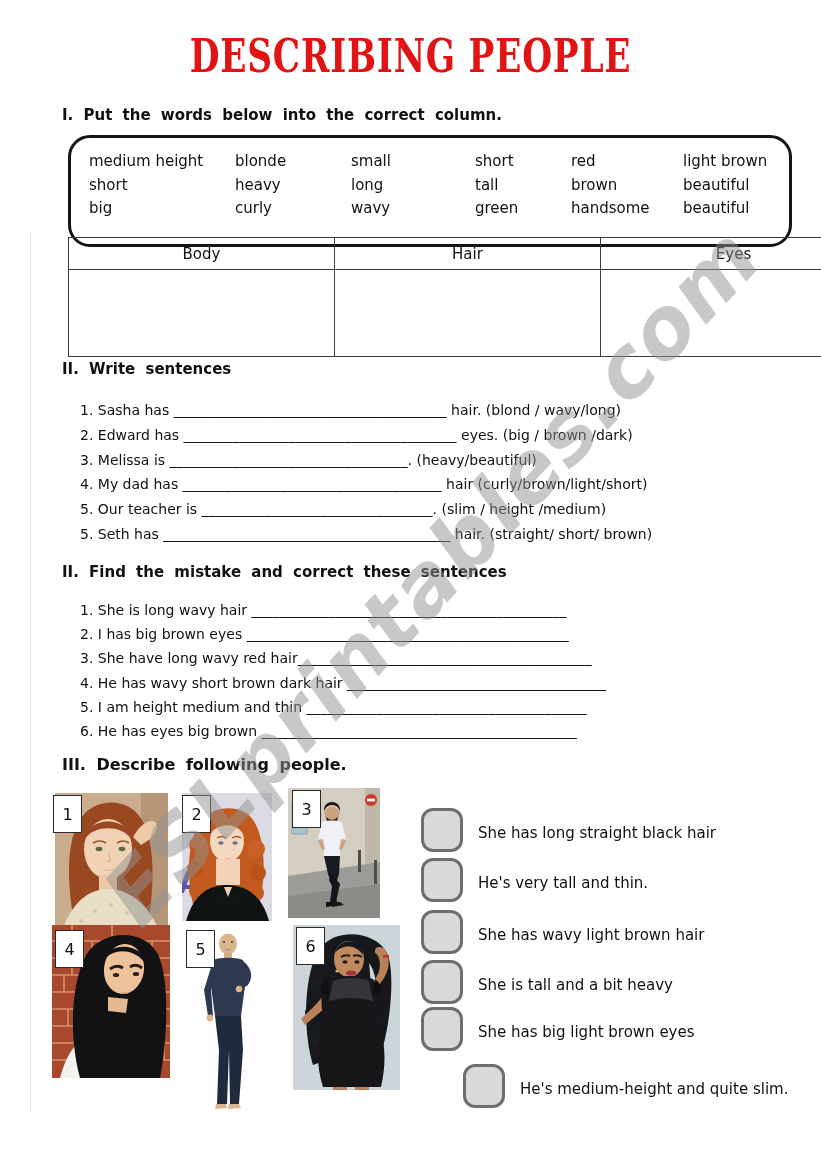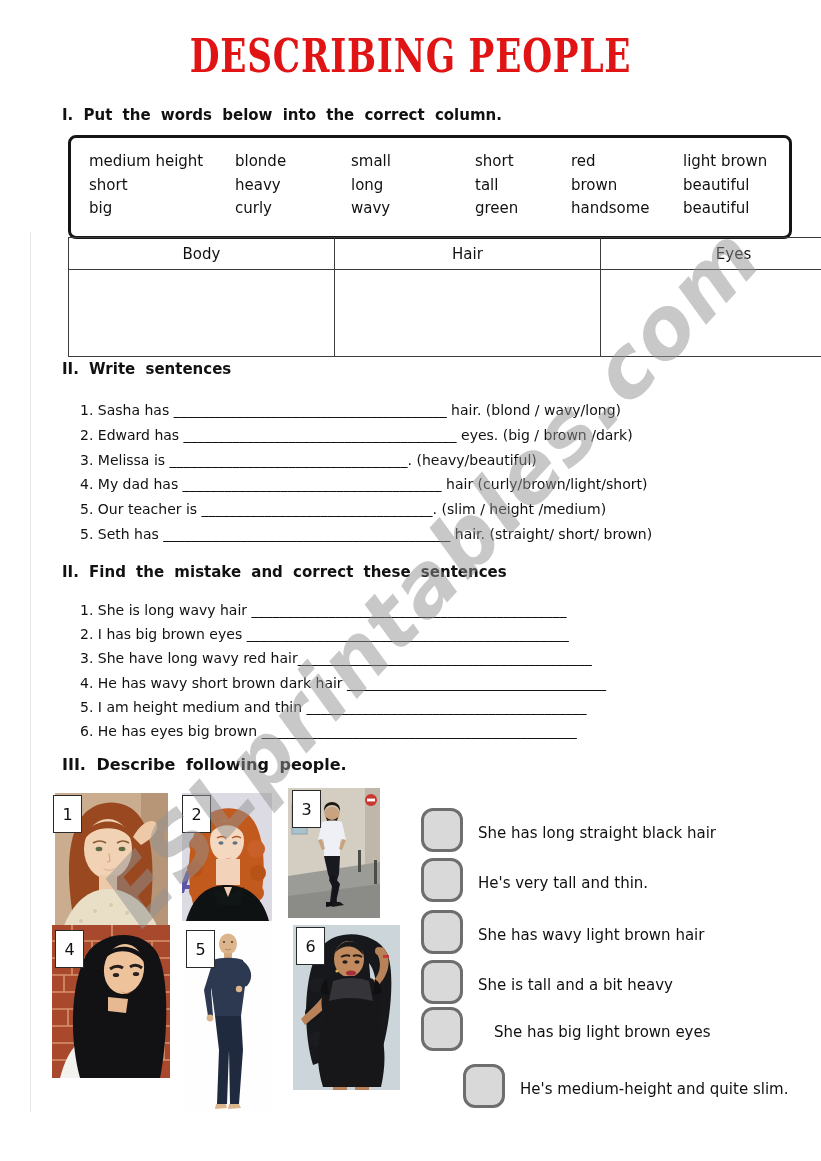--- a/index.html
+++ b/index.html
@@ -19,22 +19,22 @@
   .heading{
     left:40px;font-size:15px;font-weight:bold;word-spacing:5px;white-space:nowrap;margin-left:22px;
   }
   .h1{top:106px;}
   .h2{top:360px;}
   .h3{top:563px;}
   .h4{top:755px;font-size:16px;}
   
   .wordbox{
     left:68px;top:135px;width:700px;height:78px;
-    border:3px solid #151515;border-radius:8px;
-    padding:12px 0 8px 18px;display:flex;
+    border:3px solid #151515;border-radius:22px;
+    padding:12px 0 16px 18px;display:flex;
   }
   .wcol{font-size:15px;line-height:23.5px;white-space:nowrap;}
   .wc0{width:146px;} .wc1{width:116px;} .wc2{width:124px;} .wc3{width:96px;} .wc4{width:112px;} .wc5{width:100px;}
   
   .sorttable{
     left:68px;top:237px;width:799px;border-collapse:collapse;table-layout:fixed;
   }
   .sorttable th{
     border:1.5px solid #3c3c3c;height:29px;font-size:15px;font-weight:normal;text-align:center;
   }
@@ -53,21 +53,21 @@
   .p5{left:183px;top:928px;width:90px;height:182px;}
   .p6{left:293px;top:925px;width:107px;height:165px;}
   .numbox{
     width:27px;height:36px;background:#fff;border:1.6px solid #2a2a2a;
     display:flex;align-items:center;justify-content:center;font-size:16px;z-index:5;
   }
   .n1{left:53px;top:795px;} .n2{left:182px;top:795px;} .n3{left:292px;top:790px;}
   .n4{left:55px;top:930px;} .n5{left:186px;top:930px;} .n6{left:296px;top:927px;}
   
   .matchrow{left:421px;display:flex;align-items:center;}
-  .r0{top:808px;} .r1{top:858px;} .r2{top:910px;} .r3{top:960px;} .r4{top:1007px;gap:16px;} .r5{top:1064px;padding-left:42px;}
+  .r0{top:808px;} .r1{top:858px;} .r2{top:910px;} .r3{top:960px;} .r4{top:1007px;} .r5{top:1064px;padding-left:42px;}
   .cbox{
     width:42px;height:44px;background:#d9d9d9;border:3px solid #6e6e6e;border-radius:12px;
     flex:0 0 auto;box-sizing:border-box;
   }
   .dtext{margin-left:15px;font-size:15px;white-space:nowrap;padding-top:6px;}
   
   .wm{
     left:-20px;top:540px;width:880px;text-align:center;
     transform:rotate(-47deg);
     font-size:84px;font-weight:bold;font-style:italic;letter-spacing:2px;

